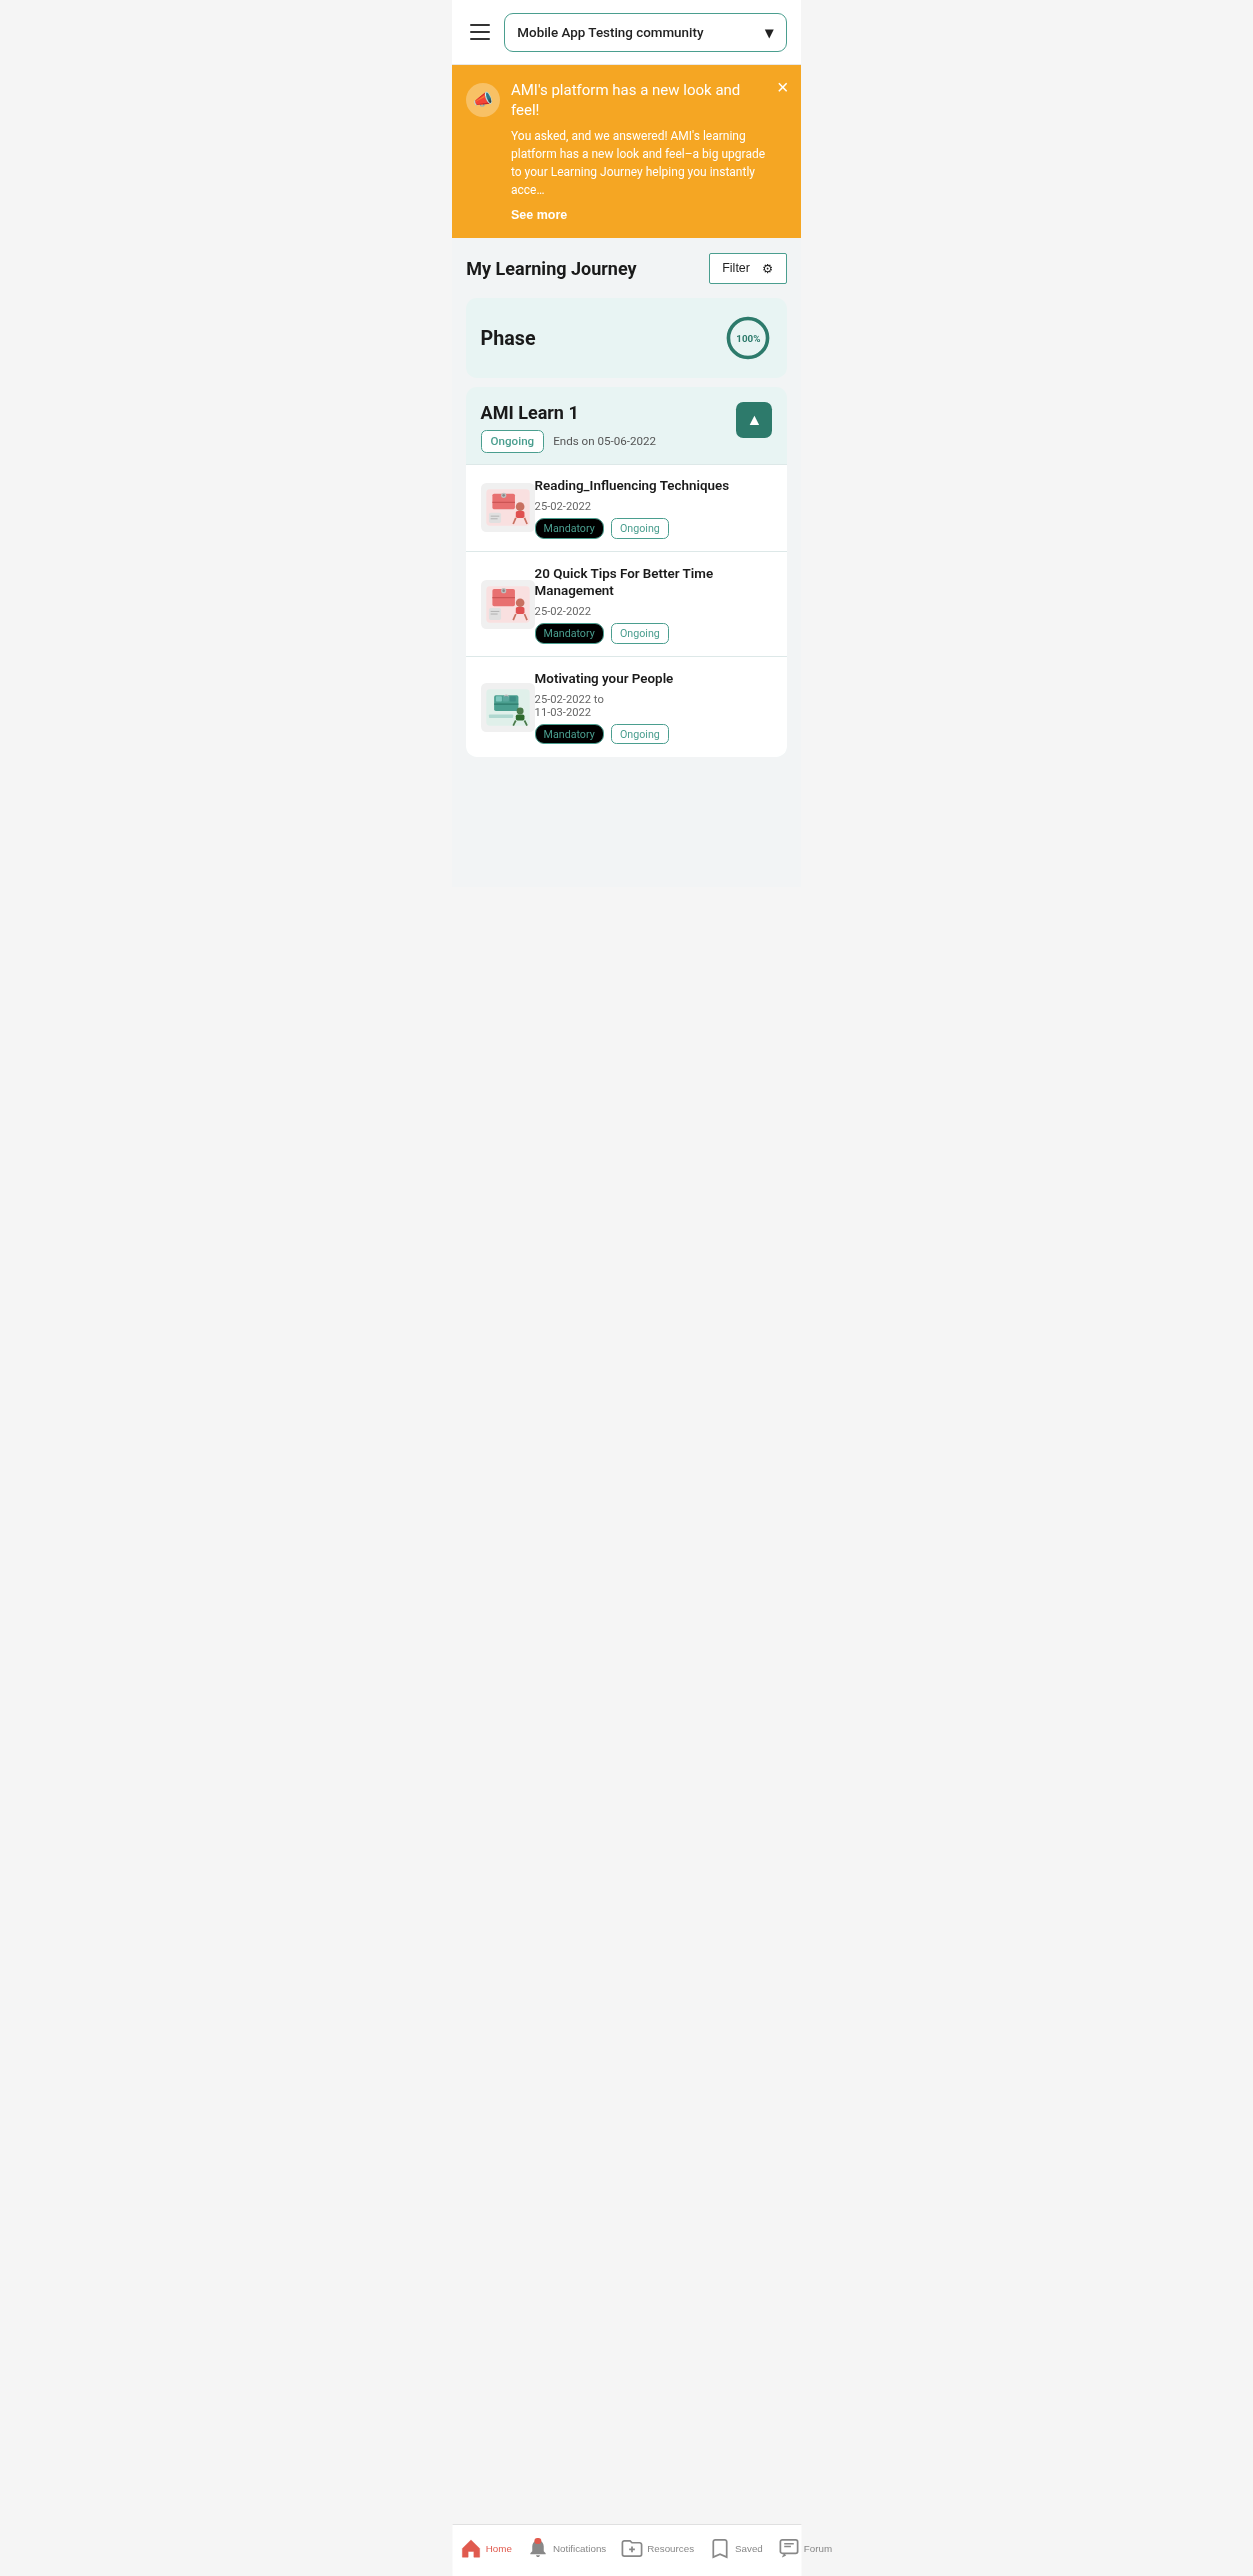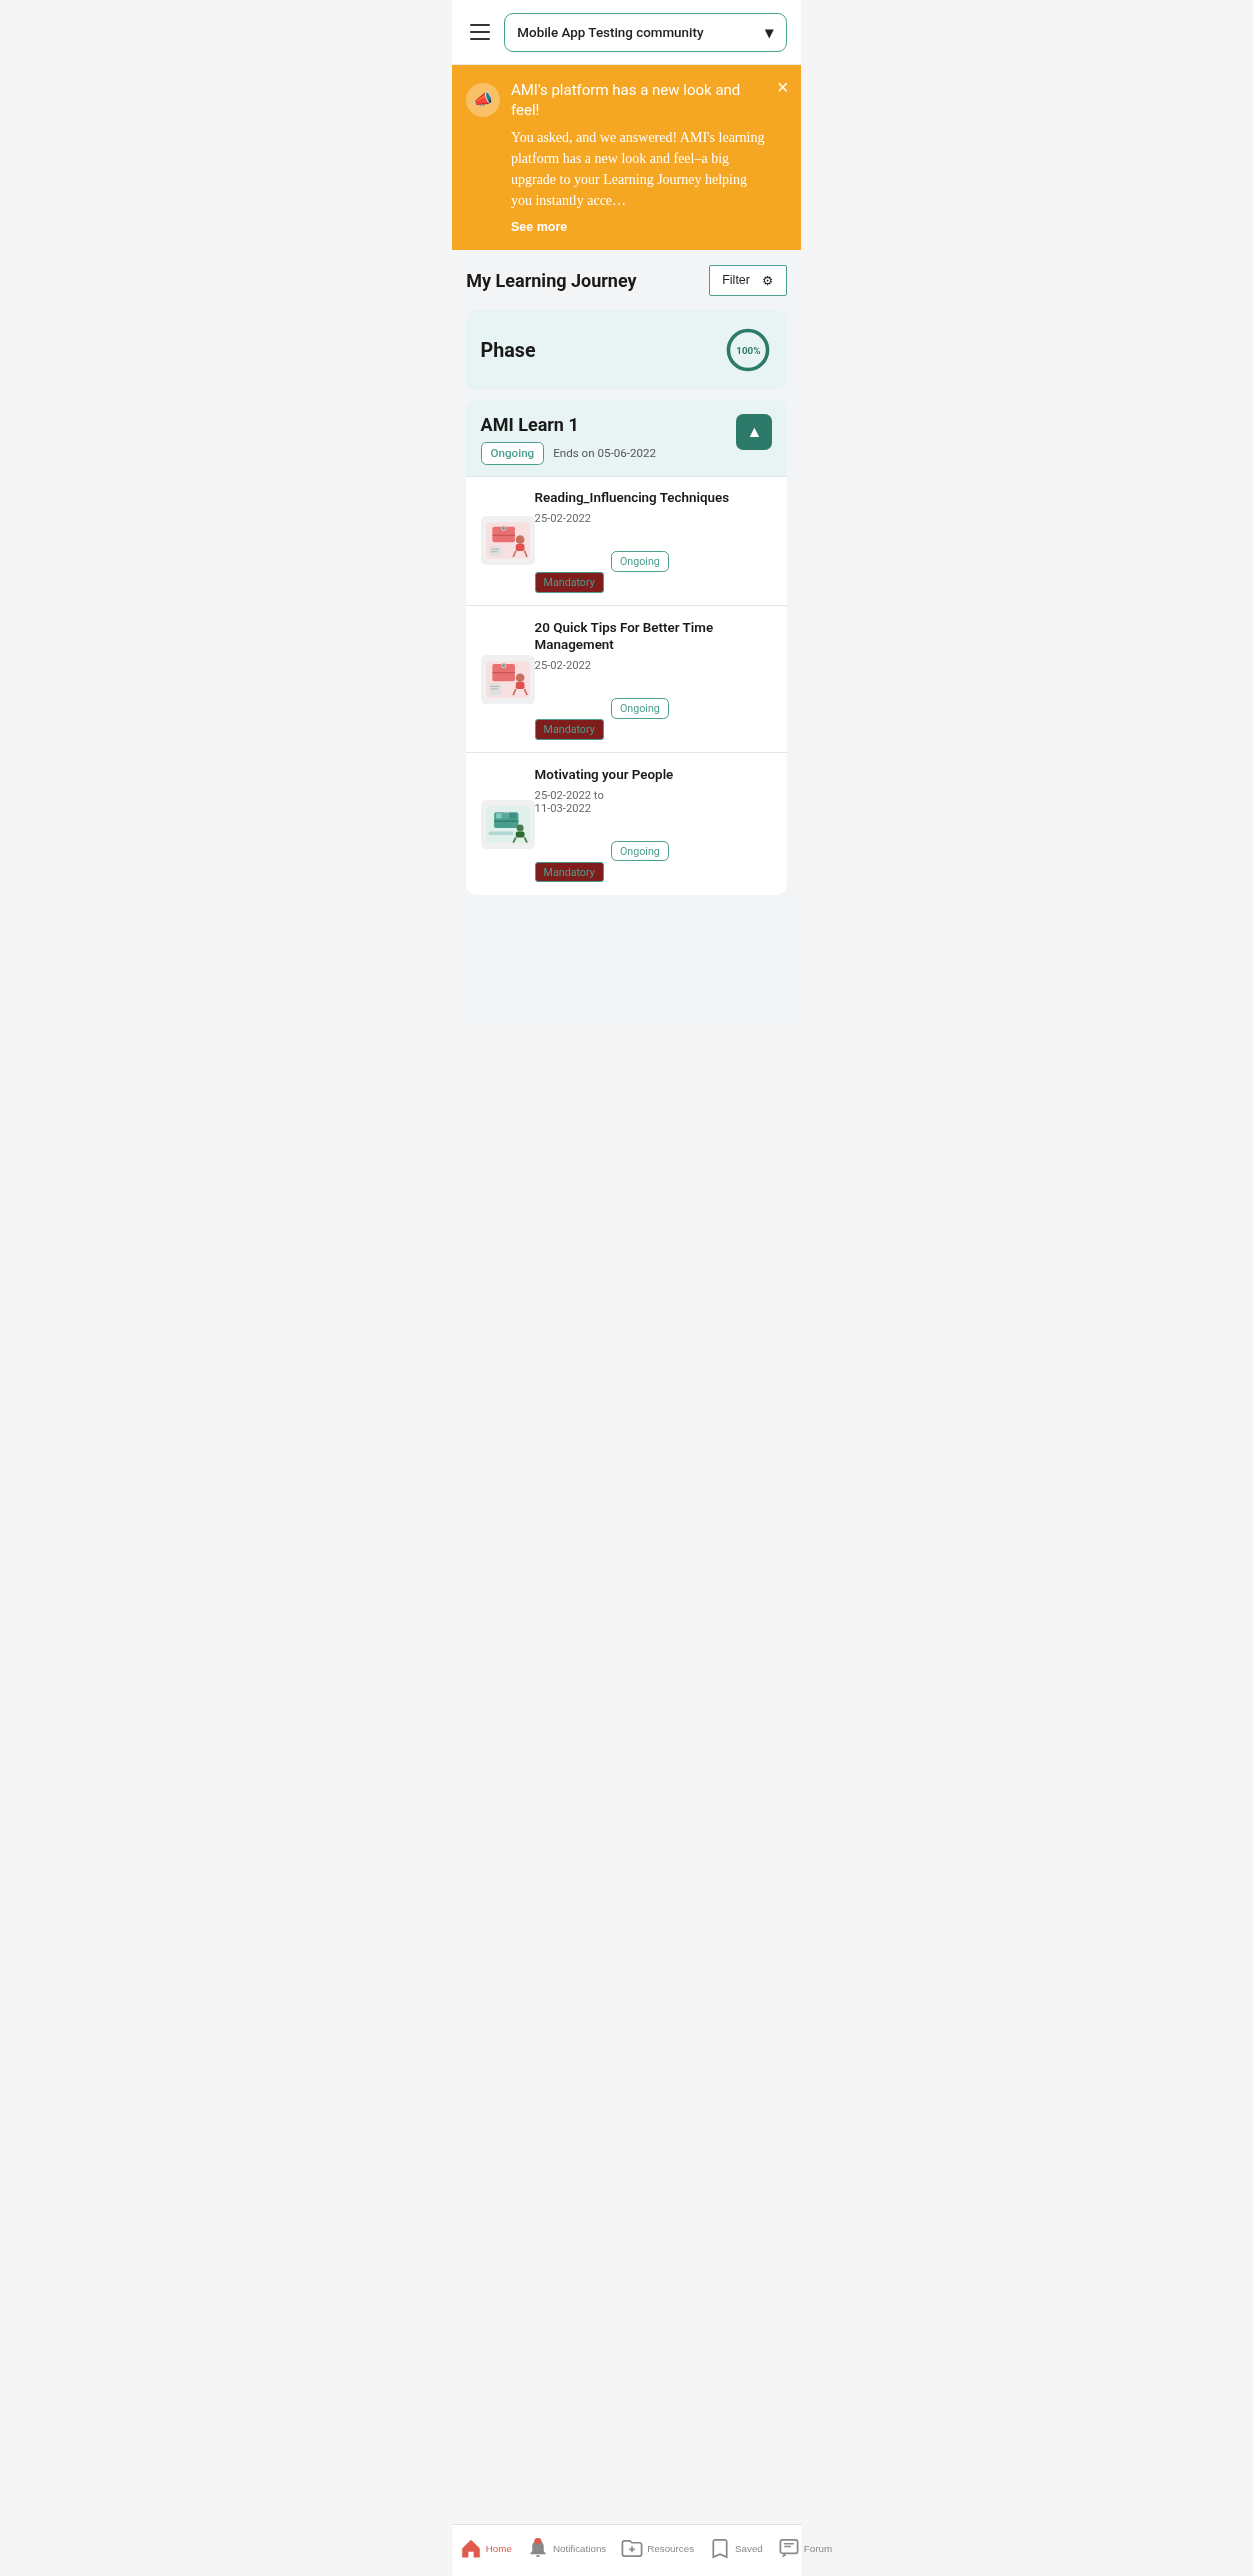--- a/index.html
+++ b/index.html
@@ -105,24 +105,23 @@
     }
     .banner-title {
       color: #fff;
       font-size: 15px;
       font-weight: 400;
       margin-bottom: 7.2px;
       line-height: 1.3;
     }
     .banner-desc {
       color: #fff;
-      font-size: 14px;
+      font-size: 12px;
       line-height: 1.5;
       margin-bottom: 7.2px;
-      font-family: Liberation Serif, serif;
     }
     .banner-see-more {
       color: #fff;
       font-size: 12.5px;
       font-weight: 700;
       text-decoration: none;
       cursor: pointer;
       background: none;
       border: none;
       padding: 0;
@@ -285,26 +284,25 @@
       color: #666;
       margin-bottom: 5.4px;
     }
     .course-badges {
       display: flex;
       gap: 7.2px;
       align-items: center;
     }
     .badge-mandatory {
       border: 1.3px solid #4a9e8f;
-      border-radius: 3px;
+      border-radius: 9px;
       padding: 2.7px 8px;
       color: #4a9e8f;
       font-size: 10.7px;
-      background: #7f1d1d;
-      margin-top: 42px;
+      background: #000000;
     }
     .badge-ongoing-sm {
       border: 1.3px solid #4a9e8f;
       border-radius: 5.4px;
       padding: 2.7px 8px;
       color: #4a9e8f;
       font-size: 10.7px;
       background: #fff;
     }
 

